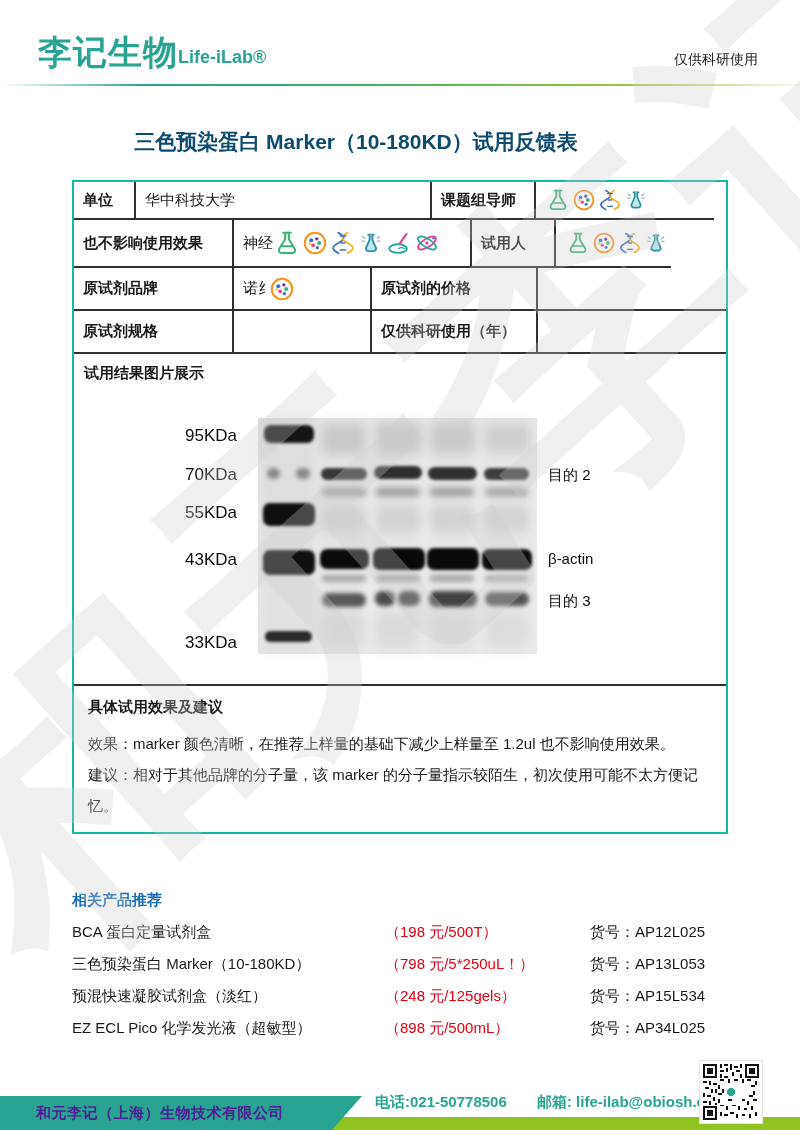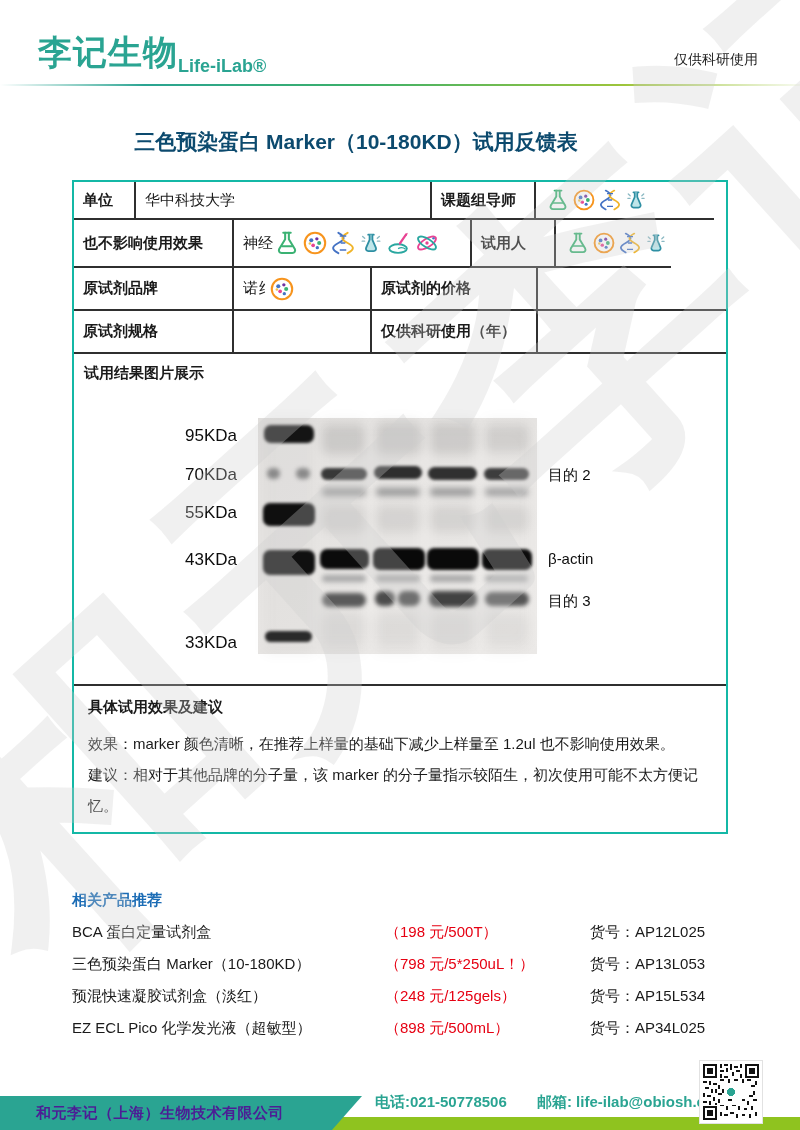--- a/index.html
+++ b/index.html
@@ -1,20 +1,20 @@
 <!DOCTYPE html>
 <html><head>
 <meta charset="utf-8">
 <style>
   html,body{margin:0;padding:0;background:#fff;}
   #page{position:relative;width:800px;height:1130px;background:#fff;overflow:hidden;
         font-family:"Liberation Sans",sans-serif;color:#1a1a1a;}
   
   .logo-cn{position:absolute;left:38px;top:30px;font-size:34px;font-weight:800;color:#2aa492;letter-spacing:1px;}
-  .logo-en{position:absolute;left:178px;top:47px;font-size:18px;font-weight:600;color:#2aa492;margin-top:9px;}
+  .logo-en{position:absolute;left:178px;top:47px;font-size:18px;font-weight:600;color:#2aa492;}
   .notice{position:absolute;right:42px;top:51px;font-size:14px;color:#222;}
   .hr-grad{position:absolute;left:0;top:84px;width:800px;height:2px;
      background:linear-gradient(90deg,rgba(42,164,146,0) 0%,#2aa492 18%,#3cb06a 45%,#9ec53b 78%,rgba(158,197,59,.08) 100%);}
   
   .doc-title{position:absolute;left:0;top:128px;width:712px;text-align:center;
      font-size:21px;font-weight:800;color:#0c4a6e;}
   
   .tbl{position:absolute;left:72px;top:180px;width:656px;box-sizing:border-box;
        border:2px solid #14b8a6;background:transparent;}
   .trow{display:flex;}

